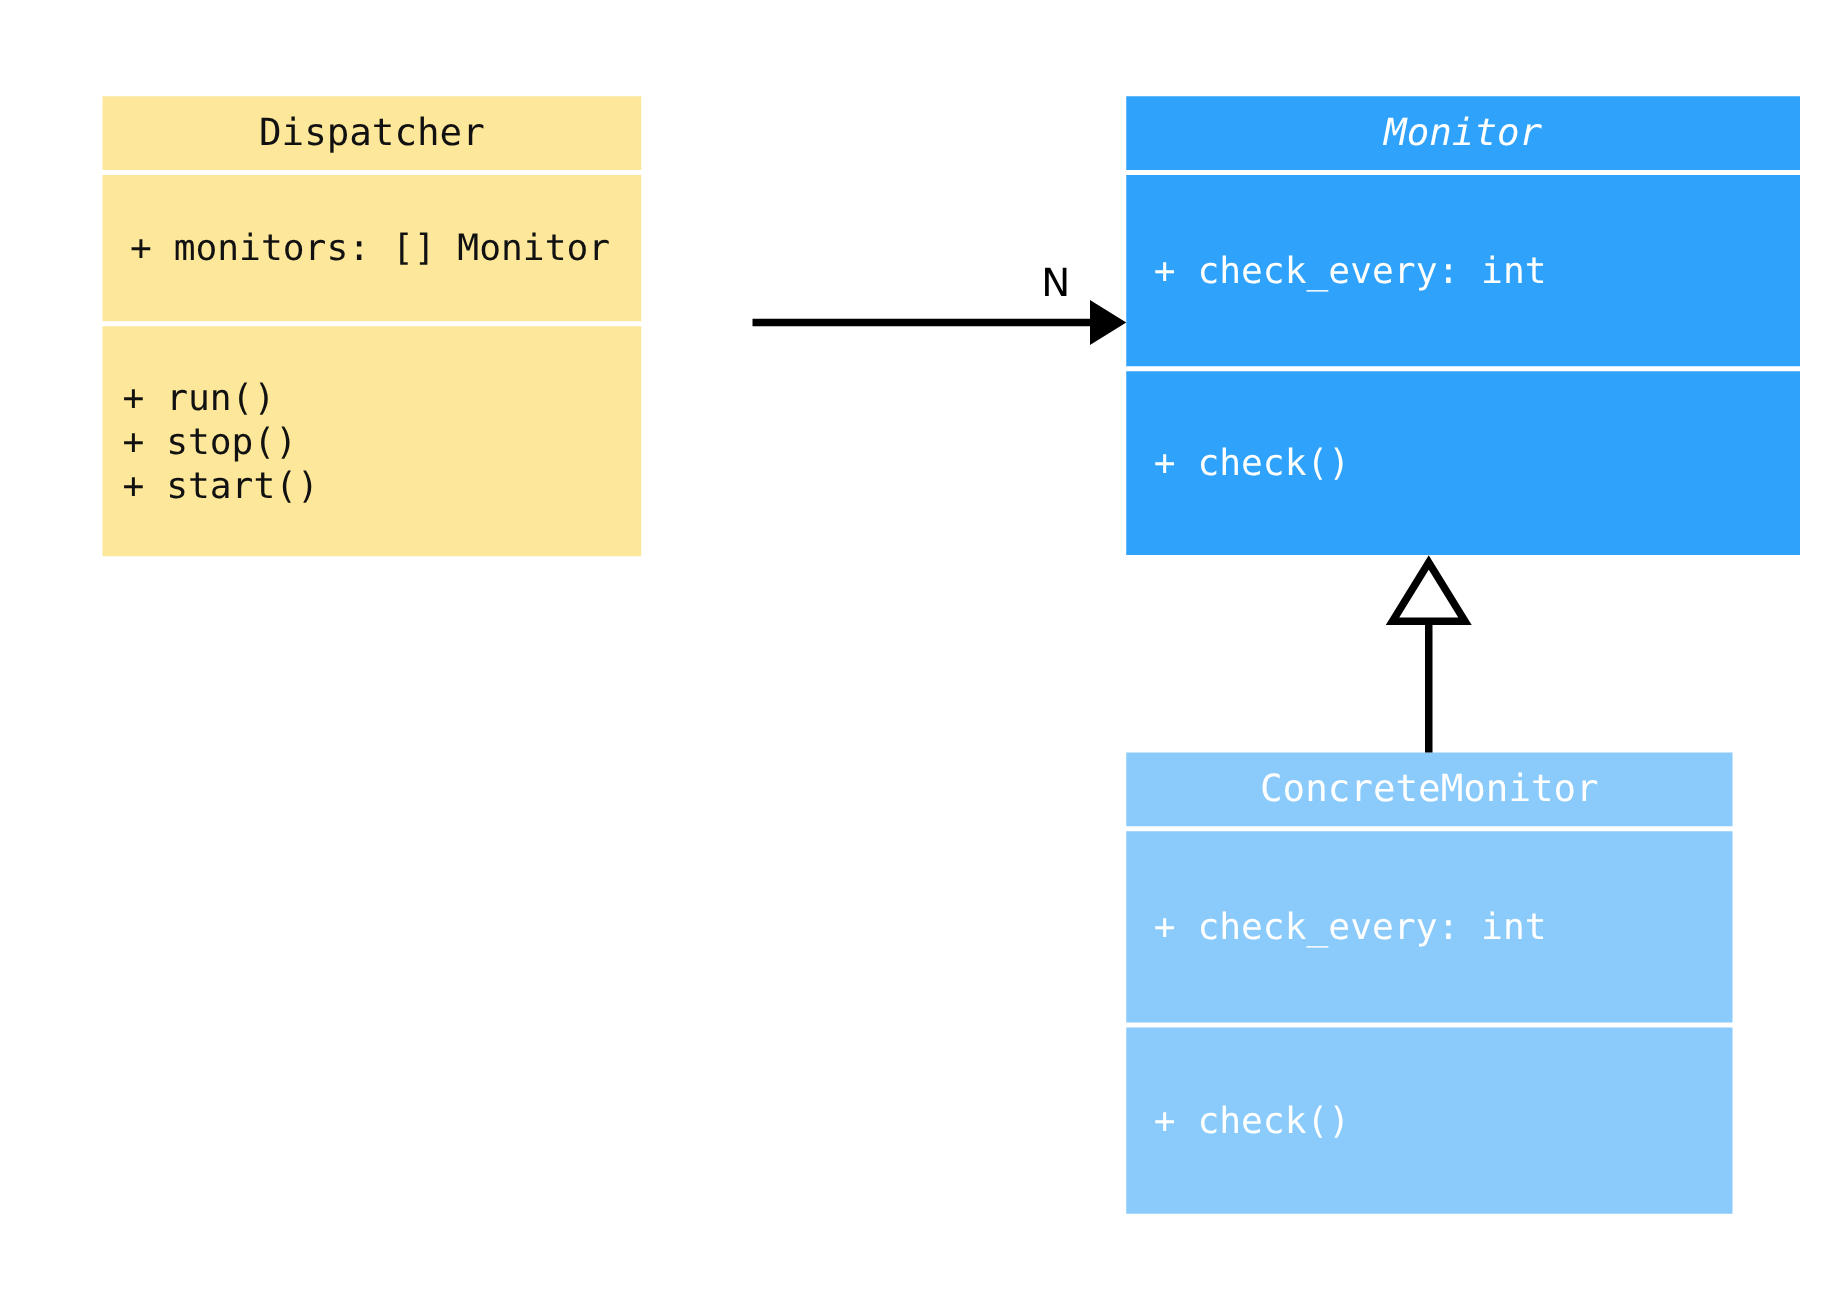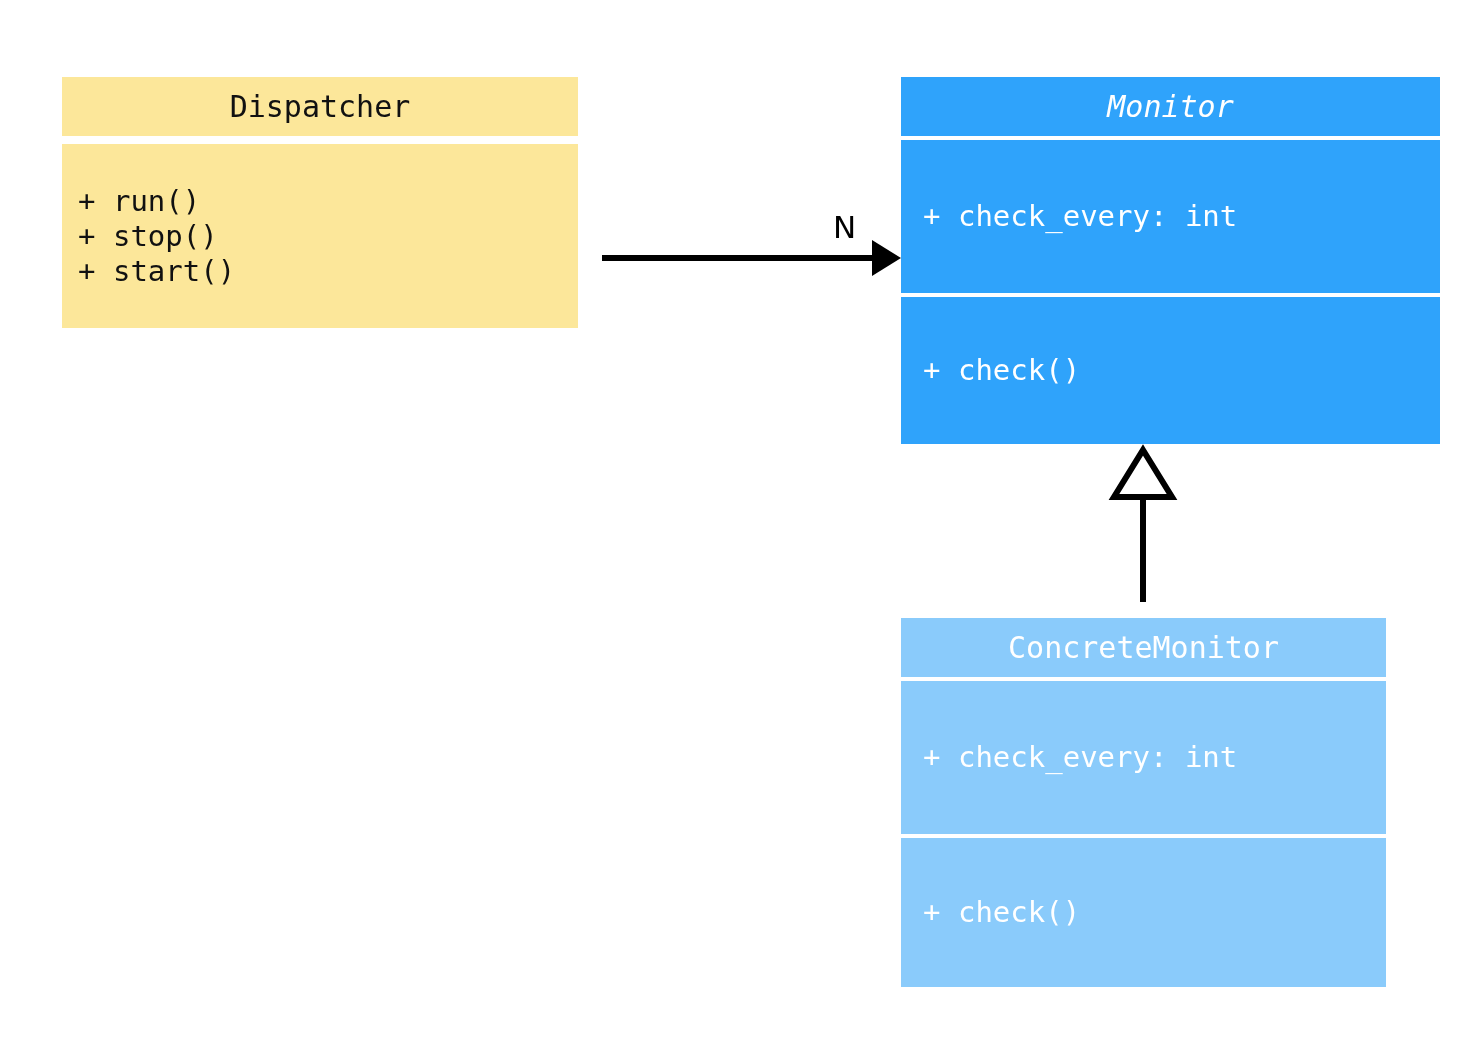--- a/index.html
+++ b/index.html
@@ -81,44 +81,47 @@
     font-size: 31px;
     color: #000000;
     white-space: nowrap;
   }
 </style>
 </head>
 <body>
 
 <div id="canvas">
 
-  <div class="uml-class theme-yellow" style="left:62px; top:77px; width:516px; height:368px;">
+  <div class="uml-class theme-yellow" style="left:82px; top:77px; width:431px; height:368px;">
     <div class="compartment class-title" style="height:59px;">Dispatcher</div>
     <div style="height:4px;"></div>
+    <div class="compartment member-list" style="height:117px;">
+      <div class="member-row">+ monitors: [] Monitor</div>
+    </div>
     <div style="height:4px;"></div>
     <div class="compartment member-list" style="height:184px;padding-left:16px;">
       <div class="member-row">+ run()</div>
       <div class="member-row">+ stop()</div>
       <div class="member-row">+ start()</div>
     </div>
   </div>
 
   <div class="uml-class theme-blue" style="left:901px; top:77px; width:539px; height:367px;">
     <div class="compartment class-title abstract" style="height:59px;">Monitor</div>
     <div style="height:4px;"></div>
     <div class="compartment member-list" style="height:153px;">
       <div class="member-row">+ check_every: int</div>
     </div>
     <div style="height:4px;"></div>
     <div class="compartment member-list" style="height:147px;">
       <div class="member-row">+ check()</div>
     </div>
   </div>
 
-  <div class="uml-class theme-lightblue" style="left:901px; top:618px; width:485px; height:375px;">
+  <div class="uml-class theme-lightblue" style="left:901px; top:602px; width:485px; height:375px;">
     <div class="compartment class-title" style="height:59px;">ConcreteMonitor</div>
     <div style="height:4px;"></div>
     <div class="compartment member-list" style="height:153px;">
       <div class="member-row">+ check_every: int</div>
     </div>
     <div style="height:4px;"></div>
     <div class="compartment member-list" style="height:149px;">
       <div class="member-row">+ check()</div>
     </div>
   </div>

